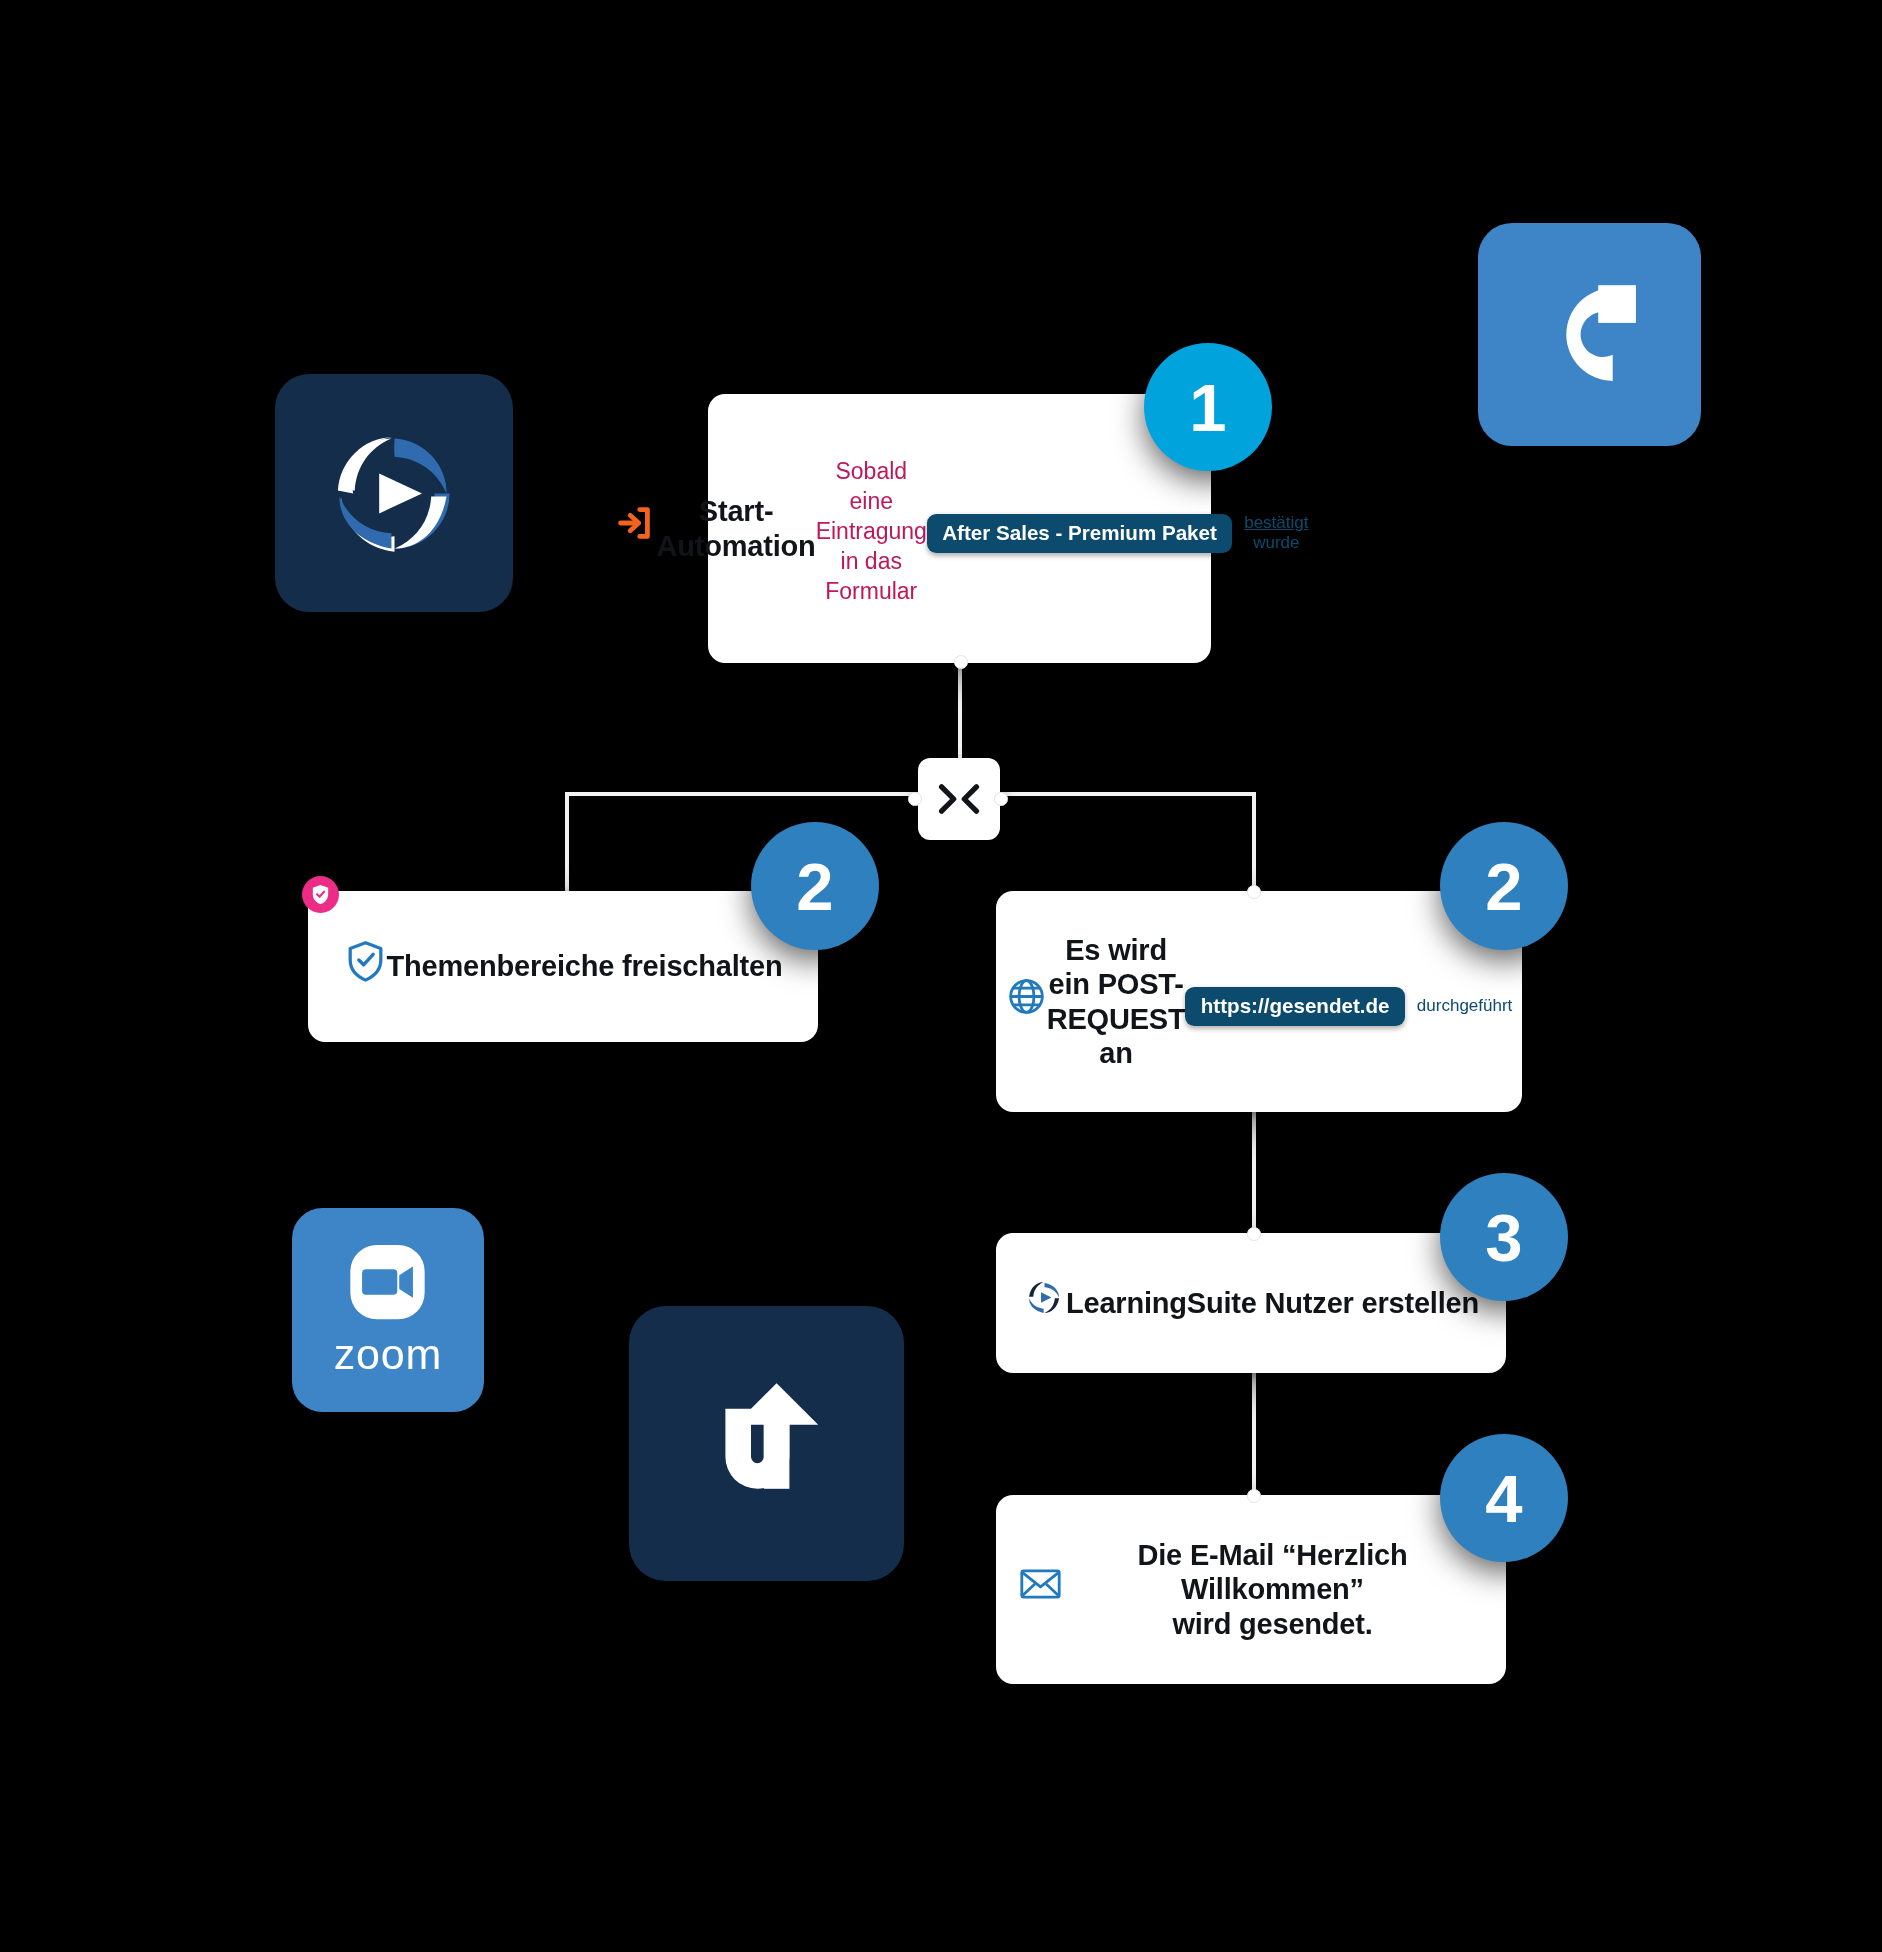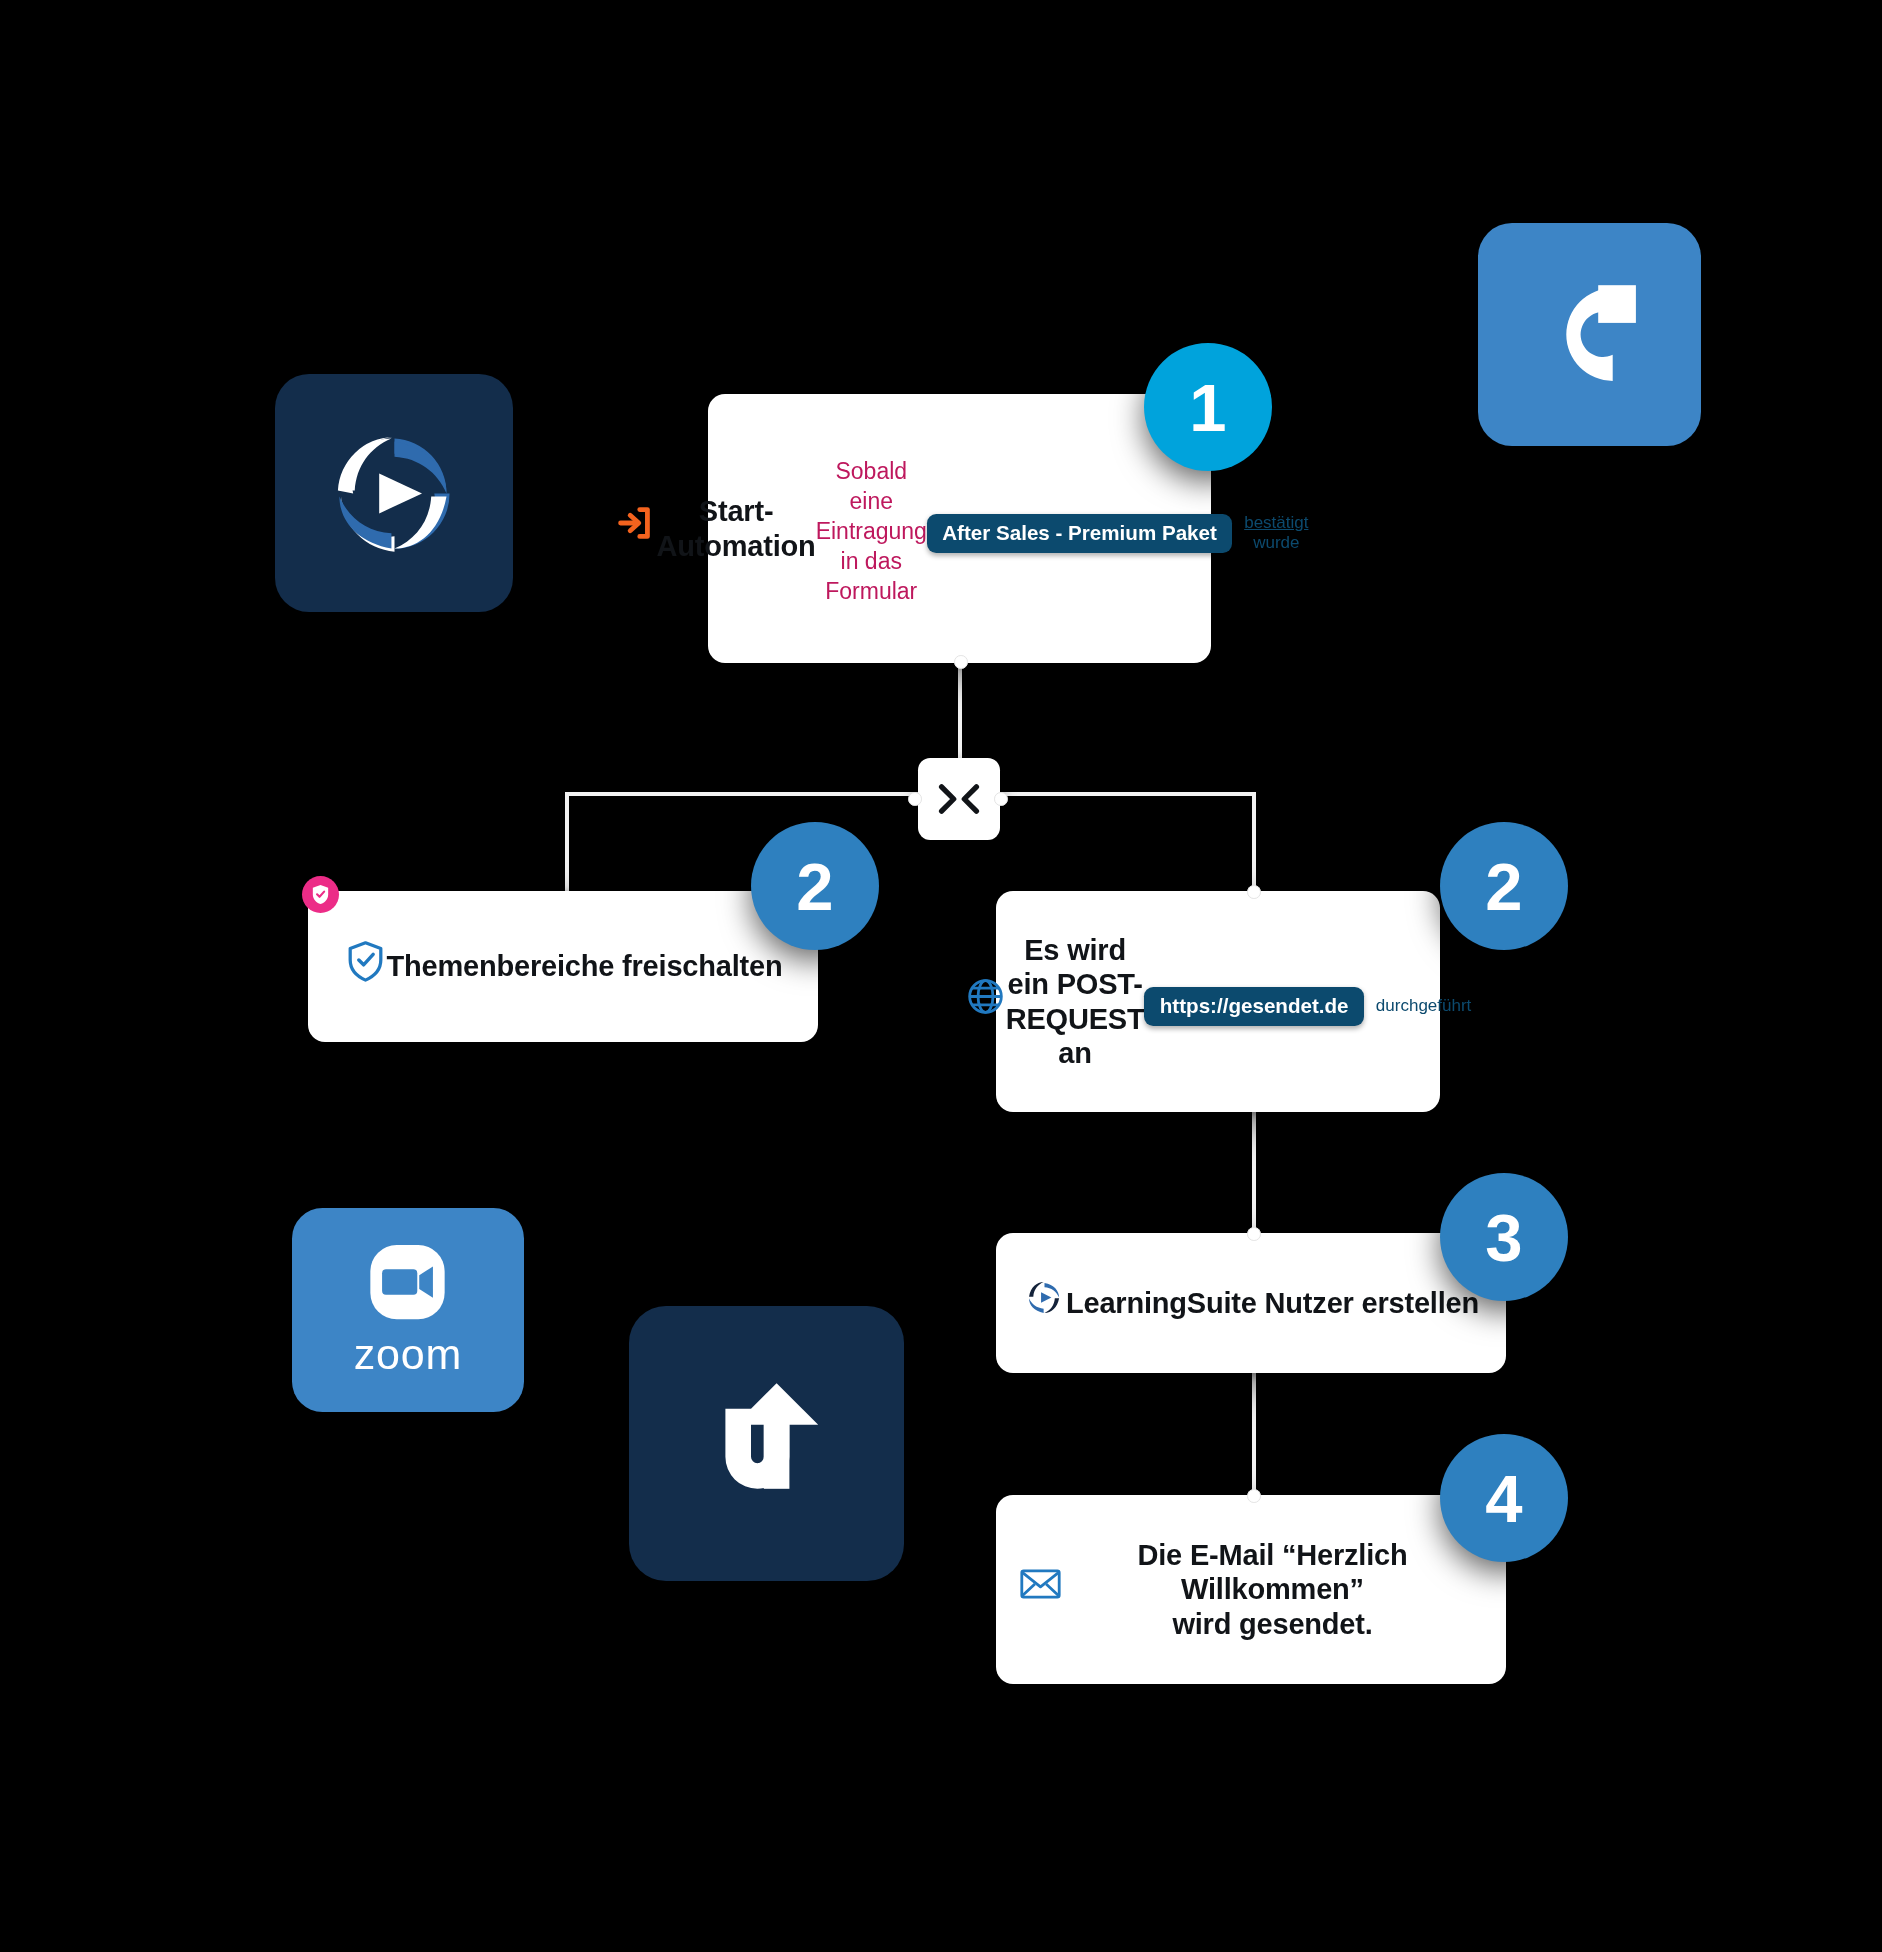--- a/index.html
+++ b/index.html
@@ -161,21 +161,21 @@
     </svg>
   </div>
 
   <div class="app-tile blue" style="left:1478px; top:223px; width:223px; height:223px;">
     <svg width="145" height="145" viewBox="0 0 100 100">
       <path d="M66 18 A32 32 0 1 0 66 82 L66 64 A15.5 15.5 0 1 1 66 36 Z" fill="#FFFFFF"></path>
       <rect x="56" y="16" width="26" height="26" fill="#FFFFFF"></rect>
     </svg>
   </div>
 
-  <div class="app-tile blue" style="left:292px; top:1208px; width:232px; height:204px; border-radius:30.5px;">
+  <div class="app-tile blue" style="left:292px; top:1208px; width:192px; height:204px; border-radius:30.5px;">
     <div style="display:flex;flex-direction:column;align-items:center;justify-content:center;">
       <svg width="99" height="88" viewBox="0 0 100 90">
         <rect x="12" y="4" width="76" height="76" rx="27" fill="#FFFFFF"></rect>
         <path d="M28 29 h28 a4 4 0 0 1 4 4 v18 a4 4 0 0 1 -4 4 h-28 a4 4 0 0 1 -4 -4 v-18 a4 4 0 0 1 4 -4 z" fill="#3D85C6"></path>
         <polygon points="62,35 76,26 76,58 62,49" fill="#3D85C6"></polygon>
       </svg>
       <div style="color:#FFFFFF;font-size:43px;font-weight:400;letter-spacing:0.8px;margin-top:1.5px;">zoom</div>
     </div>
   </div>
 
@@ -245,21 +245,21 @@
   <div class="verified-badge" style="left:302px; top:876px; width:37px; height:37px;">
     <svg width="23" height="23" viewBox="0 0 24 24">
       <path d="M12 2 L20 5 V12 C20 17 16.5 20.5 12 22 C7.5 20.5 4 17 4 12 V5 Z" fill="#FFFFFF"></path>
       <path d="M8.4 11.8 l2.6 2.6 4.8 -5.4" fill="none" stroke="#EC2C87" stroke-width="2.2" stroke-linecap="round" stroke-linejoin="round"></path>
     </svg>
   </div>
   <div class="step-badge" style="left:751px; top:822px; width:128px; height:128px; font-size:67px; background:#2E80BF;">
     <span>2</span>
   </div>
 
-  <div class="card" style="left:996px; top:891px; width:444px; height:221px;">
+  <div class="card" style="left:996px; top:891px; width:526px; height:221px;">
     <span class="card-icon">
       <svg width="41" height="41" viewBox="0 0 44 44">
         <circle cx="22" cy="22" r="17" fill="none" stroke="#2179C0" stroke-width="3"></circle>
         <ellipse cx="22" cy="22" rx="8" ry="17" fill="none" stroke="#2179C0" stroke-width="3"></ellipse>
         <path d="M5 22 h34 M7.6 13 h28.8 M7.6 31 h28.8" fill="none" stroke="#2179C0" stroke-width="3"></path>
       </svg>
     </span>
     <div class="card-title">Es wird ein POST-REQUEST an</div>
     <div class="chip">https://gesendet.de</div>
     <div class="card-foot">durchgeführt</div>

